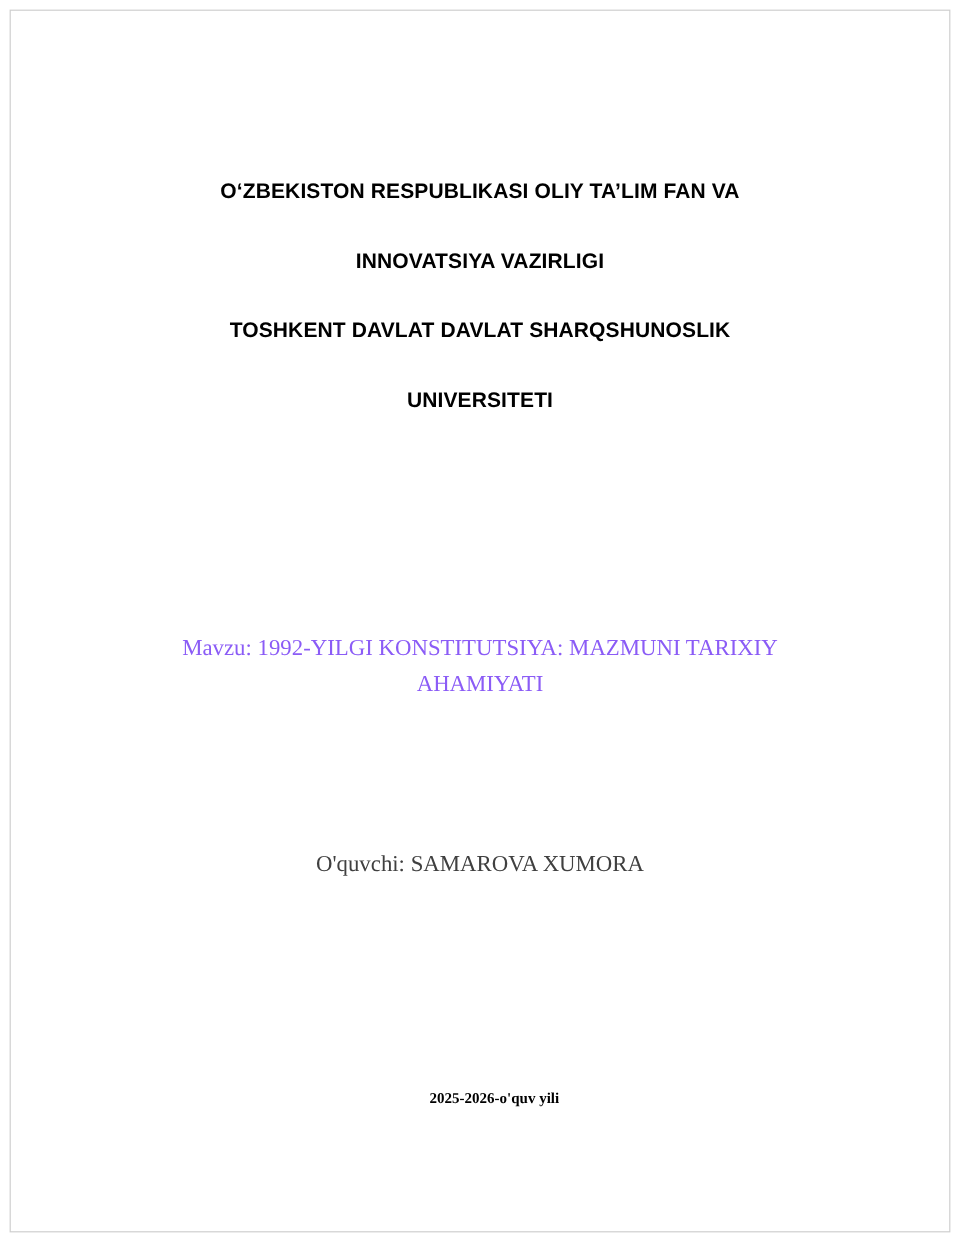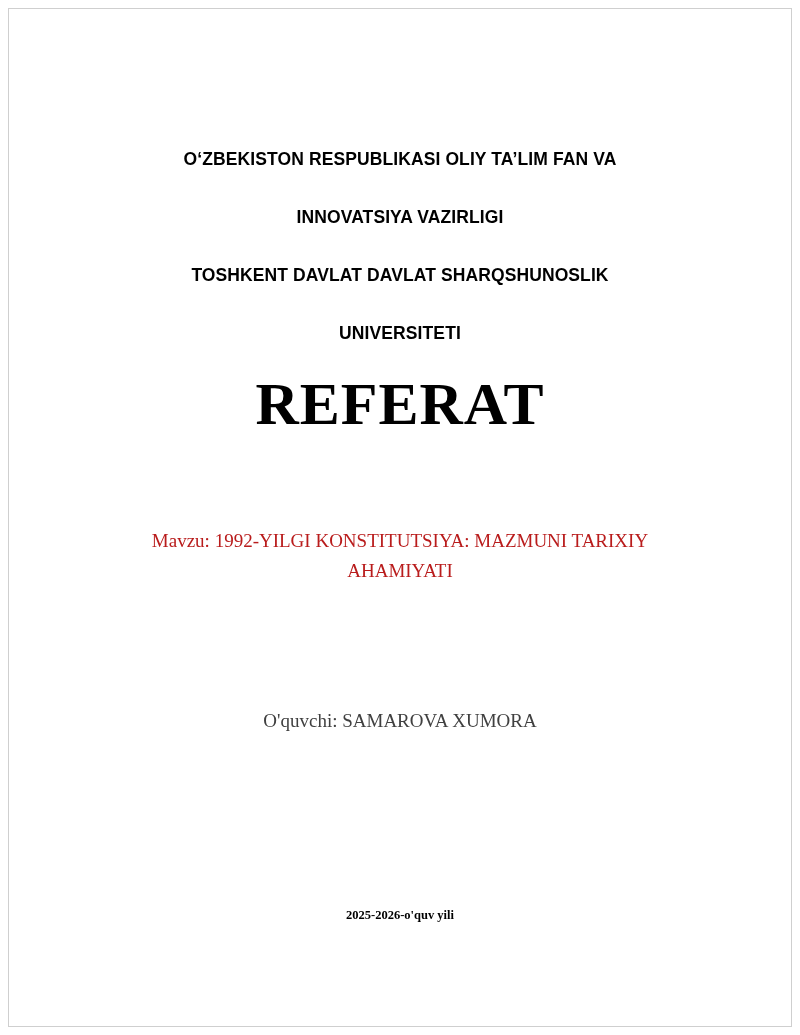--- a/index.html
+++ b/index.html
@@ -68,40 +68,40 @@
   }
   .subject {
     position: absolute;
     top: 526px;
     left: 0;
     width: 600px;
     text-align: center;
     font-family: "Liberation Serif", serif;
     font-size: 19px;
     line-height: 30px;
-    color: #b91c1c;
+    color: #8b5cf6;
   }
   .author-block {
     position: absolute;
     top: 708px;
     left: 0;
     width: 600px;
     text-align: center;
     font-family: "Liberation Serif", serif;
     font-size: 19px;
     line-height: 26px;
     color: #404040;
   }
   .author-block .aline {
     display: block;
   }
   .footer {
     position: absolute;
     top: 908px;
-    left: 0;
+    left: 12px;
     width: 600px;
     text-align: center;
     font-family: "Liberation Serif", serif;
     font-weight: bold;
     font-size: 12.5px;
     color: #000000;
   }
 </style>
 </head>
 <body>
@@ -111,21 +111,20 @@
 
   <div class="content">
 
     <div class="header-block">
       <span class="hline">O‘ZBEKISTON RESPUBLIKASI OLIY TA’LIM FAN VA</span>
       <span class="hline">INNOVATSIYA VAZIRLIGI</span>
       <span class="hline">TOSHKENT DAVLAT DAVLAT SHARQSHUNOSLIK</span>
       <span class="hline">UNIVERSITETI</span>
     </div>
 
-    <div class="title">REFERAT</div>
 
     <div class="subject">
       <span class="sline">Mavzu: 1992-YILGI KONSTITUTSIYA:  MAZMUNI TARIXIY</span>
       <br>
       <span class="sline">AHAMIYATI</span>
     </div>
 
     <div class="author-block">
       <span class="aline">O'quvchi: SAMAROVA XUMORA</span>
     </div>

